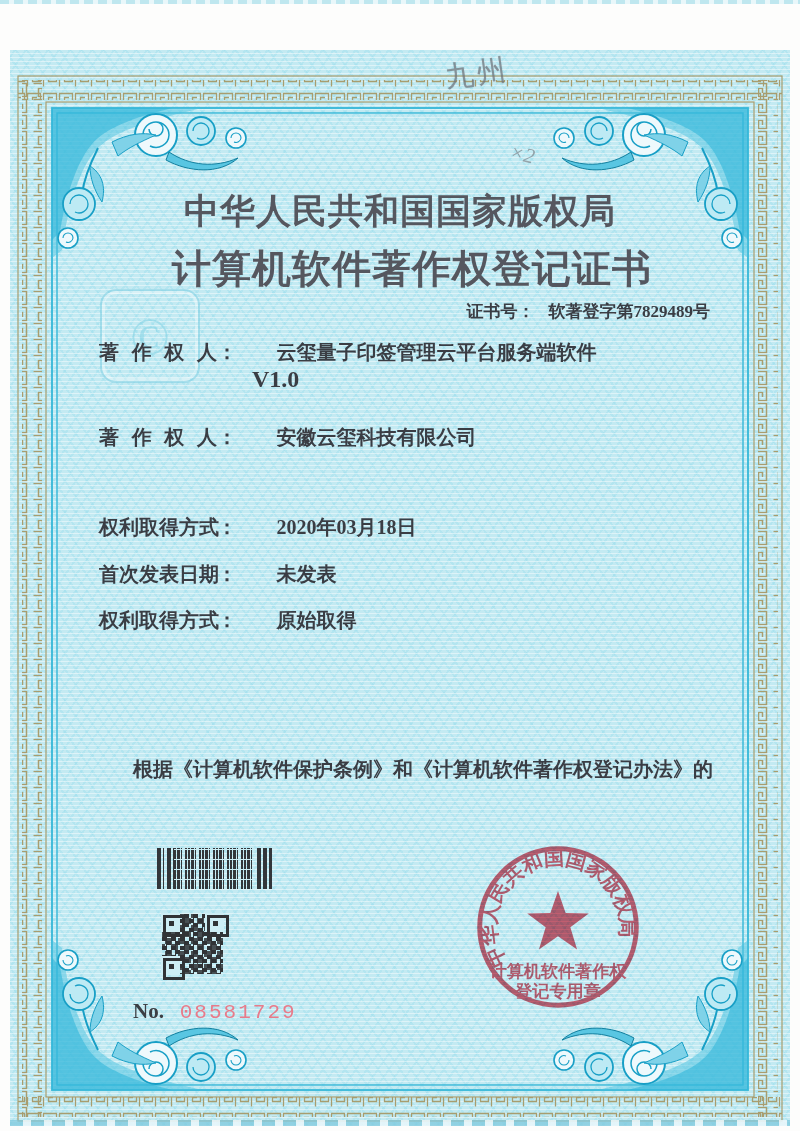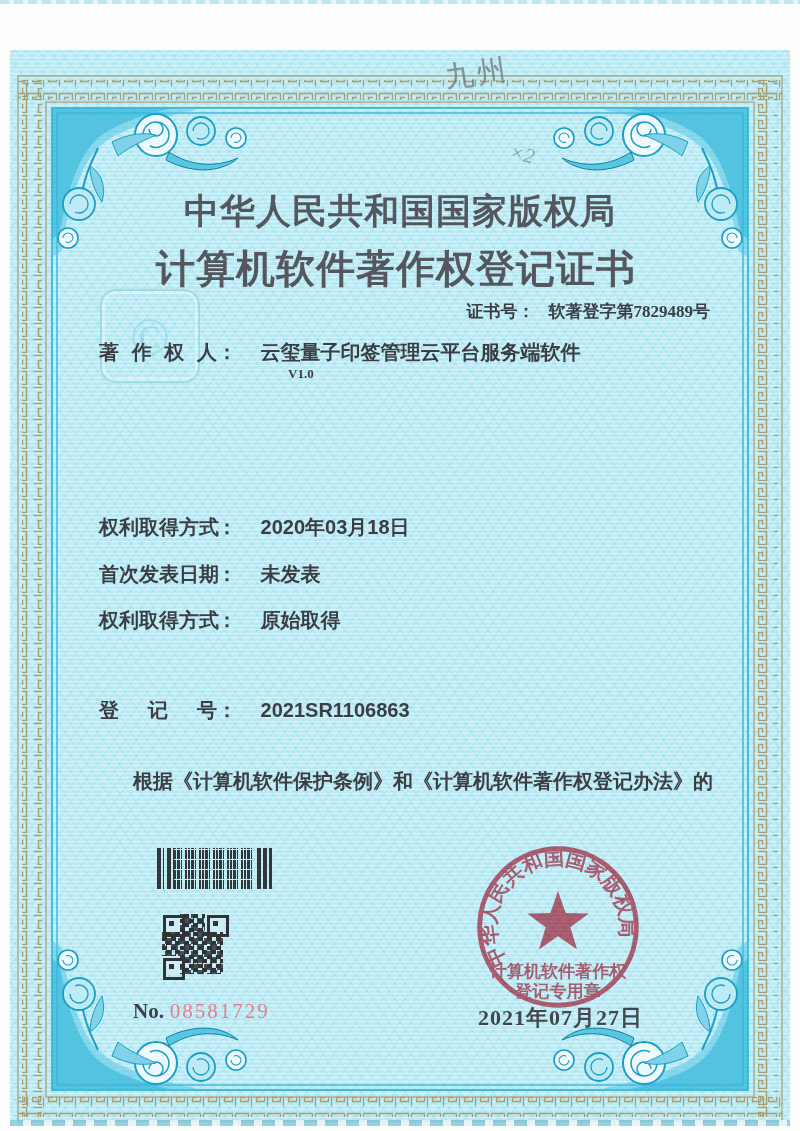--- a/index.html
+++ b/index.html
@@ -24,39 +24,39 @@
   }
   .border-art{left:0;top:0;width:780px;height:1076px;}
 
   .hand{color:rgba(112,118,124,.62);font-family:"Liberation Serif",serif;}
   .hand1{left:435px;top:4px;font-size:29px;transform:rotate(-8deg);letter-spacing:3px;
     text-shadow:0 0 1px rgba(112,118,124,.4);}
   .hand2{left:500px;top:92px;font-size:21px;transform:rotate(14deg);font-style:italic;}
 
   .authority{left:0;top:138px;width:780px;text-align:center;font-family:"Liberation Serif",serif;
     font-weight:bold;font-size:35px;color:var(--title_gray);letter-spacing:1px;}
-  .cert-title{left:0;top:192px;width:772px;text-align:center;font-family:"Liberation Serif",serif;
+  .cert-title{left:16px;top:192px;width:772px;text-align:center;font-family:"Liberation Serif",serif;
     font-weight:bold;font-size:39px;color:var(--title_gray);letter-spacing:1px;}
   .certno{right:80px;top:250px;font-size:17px;font-weight:bold;color:var(--text_dark);}
   .certno .gap{display:inline-block;width:14px;}
   .certno-val{font-family:"Liberation Serif","Liberation Sans",sans-serif;margin-top:48px;}
 
   .watermark{left:90px;top:239px;width:100px;height:94px;border:2px solid rgba(126,206,226,.55);
     border-radius:16px;display:flex;align-items:center;justify-content:center;
     box-shadow:inset 0 0 0 3px rgba(255,255,255,.35);}
   .watermark span{font-size:52px;color:rgba(130,210,228,.55);font-family:"Liberation Serif",serif;}
 
   .row{left:89px;font-size:20px;font-weight:bold;color:var(--text_dark);white-space:nowrap;}
   .lab-t{display:inline-block;width:118px;text-align:justify;text-align-last:justify;}
-  .val{margin-left:18px;font-family:Liberation Sans, sans-serif;}
-  .val-cont{left:242px;font-size:13px;font-weight:bold;color:var(--text_dark);
-    font-family:"Liberation Serif","Liberation Sans",sans-serif;margin-left:36px;}
+  .val{margin-left:34px;font-family:Liberation Serif, serif;}
+  .val-cont{left:242px;font-size:24px;font-weight:bold;color:var(--text_dark);
+    font-family:"Liberation Serif","Liberation Sans",sans-serif;}
 
   .stmt{left:89px;width:640px;font-size:20px;font-weight:bold;color:var(--text_dark);
-    white-space:nowrap;margin-top:12px;}
+    white-space:nowrap;}
   .stmt.indent{text-indent:34px;}
 
   .barcode{left:147px;top:798px;width:115px;height:41px;}
   .bc-left,.bc-mid,.bc-right{position:absolute;top:0;height:41px;}
   .bc-left{left:0;width:17px;background:repeating-linear-gradient(90deg,#33363a 0 4px,rgba(0,0,0,0) 4px 6px,#33363a 6px 7px,rgba(0,0,0,0) 7px 10px);}
   .bc-mid{left:17px;width:81px;background:
     repeating-linear-gradient(0deg,rgba(0,0,0,0) 0 9px,#cdeef5 9px 10px),
     repeating-linear-gradient(90deg,#33363a 0 2px,rgba(0,0,0,0) 2px 3px,#33363a 3px 6px,rgba(0,0,0,0) 6px 7px,#33363a 7px 8px,rgba(0,0,0,0) 8px 11px,#33363a 11px 13px,rgba(0,0,0,0) 13px 14px);}
   .bc-right{left:98px;width:17px;background:repeating-linear-gradient(90deg,rgba(0,0,0,0) 0 2px,#33363a 2px 6px,rgba(0,0,0,0) 6px 8px,#33363a 8px 12px);}
 
@@ -64,22 +64,22 @@
     background:
       repeating-conic-gradient(#303336 0 25%,rgba(0,0,0,0) 0 50%) 0 0/9px 9px,
       repeating-conic-gradient(rgba(48,51,54,.85) 0 25%,rgba(0,0,0,0) 0 50%) 3px 4px/13px 13px;}
   .finder{position:absolute;width:19px;height:19px;background:#cdeef5;border:1px solid #cdeef5;}
   .finder::before{content:"";position:absolute;left:1px;top:1px;width:16px;height:16px;border:3px solid #303336;}
   .finder::after{content:"";position:absolute;left:7px;top:7px;width:5px;height:5px;background:#303336;}
   .f-tl{left:-1px;top:-1px;} .f-tr{right:-1px;top:-1px;} .f-bl{left:-1px;bottom:-1px;}
 
   .serial{left:123px;top:949px;font-size:21px;white-space:nowrap;}
   .serial .pfx{font-family:Liberation Serif, serif;font-weight:bold;color:#3c3f45;}
-  .serial .num{font-family:Liberation Serif, serif;color:var(--serial_red);
-    letter-spacing:2px;}
+  .serial .num{font-family:Liberation Mono, monospace;color:var(--serial_red);
+    letter-spacing:2px;margin-left:10px;}
 
   .seal{left:458px;top:787px;width:180px;height:180px;opacity:.93;mix-blend-mode:multiply;}
   .issue-date{left:458px;top:953px;width:185px;text-align:center;font-family:"Liberation Serif",serif;
     font-size:22px;font-weight:bold;color:#43464c;letter-spacing:1px;}
 
   .bottom-strip{left:0;top:1070px;width:780px;height:6px;
     background:repeating-linear-gradient(90deg,rgba(127,201,221,.75) 0 13px,rgba(232,246,250,.9) 13px 21px);}
 </style>
 </head>
 <body>
@@ -152,41 +152,41 @@
   <div class="abs watermark">
     <span>©</span>
   </div>
 
   <div class="abs row" style="top:289px">
     <span class="lab"><span class="lab-t">著作权人</span><span>：</span></span>
     <span class="val">云玺量子印签管理云平台服务端软件</span>
   </div>
   <div class="abs val-cont" style="top:316px">V1.0</div>
 
+  <div class="abs row" style="top:374px">
+    <span class="lab"><span class="lab-t">著作权人</span><span>：</span></span>
+    <span class="val">安徽云玺科技有限公司</span>
+  </div>
 
   <div class="abs row" style="top:464px">
     <span class="lab"><span class="lab-t">权利取得方式</span><span>：</span></span>
     <span class="val">2020年03月18日</span>
   </div>
 
   <div class="abs row" style="top:557px">
     <span class="lab"><span class="lab-t">权利取得方式</span><span>：</span></span>
     <span class="val">原始取得</span>
   </div>
 
   <div class="abs row" style="top:511px">
     <span class="lab"><span class="lab-t">首次发表日期</span><span>：</span></span>
     <span class="val">未发表</span>
   </div>
 
 
-  <div class="abs row" style="top:647px">
-    <span class="lab"><span class="lab-t">登记号</span><span>：</span></span>
-    <span class="val">2021SR1106863</span>
-  </div>
 
   <div class="abs stmt indent" style="top:706px">根据《计算机软件保护条例》和《计算机软件著作权登记办法》的</div>
 
   <div class="abs barcode">
     <div class="bc-left"></div>
     <div class="bc-mid"></div>
     <div class="bc-right"></div>
   </div>
 
   <div class="abs qr">
@@ -206,16 +206,15 @@
     </defs>
     <circle cx="100" cy="100" r="87" fill="none" stroke="#dc5768" stroke-width="5.5"></circle>
     <polygon fill="#dc5768" points="100,60 108.5,84.4 134.2,84.9 113.7,100.4 121.2,125.1 100,110.4 78.8,125.1 86.3,100.4 65.8,84.9 91.5,84.4"></polygon>
     <text font-size="23" font-weight="bold" fill="#dc5768" font-family="Liberation Serif,serif">
       <textPath href="#sealArc" startOffset="0" textLength="270" lengthAdjust="spacingAndGlyphs">中华人民共和国国家版权局</textPath>
     </text>
     <text x="100" y="156" text-anchor="middle" font-size="19" font-weight="bold" fill="#dc5768">计算机软件著作权</text>
     <text x="100" y="178" text-anchor="middle" font-size="19" font-weight="bold" fill="#dc5768">登记专用章</text>
   </svg>
 
-  <div class="abs issue-date">2021年07月27日</div>
 
   <div class="abs bottom-strip"></div>
 </div>
 
 </body></html>

